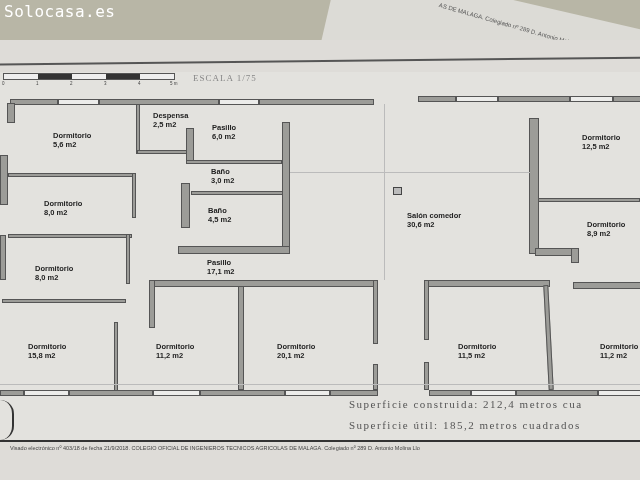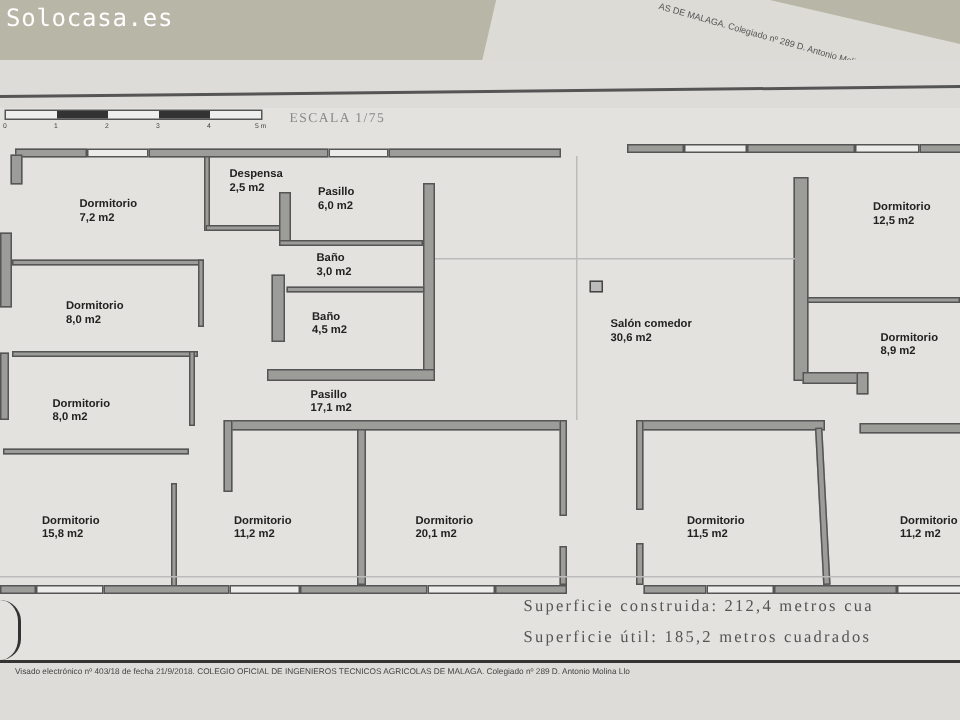--- a/index.html
+++ b/index.html
@@ -110,21 +110,21 @@
 <div class="wall" style="left:200px;top:390px;width:85px;height:6px;"></div>
 <div class="win" style="left:285px;top:390px;width:45px;height:6px;"></div>
 <div class="wall" style="left:330px;top:390px;width:48px;height:6px;"></div>
 <div class="wall" style="left:429px;top:390px;width:42px;height:6px;"></div>
 <div class="win" style="left:471px;top:390px;width:45px;height:6px;"></div>
 <div class="wall" style="left:516px;top:390px;width:82px;height:6px;"></div>
 <div class="win" style="left:598px;top:390px;width:45px;height:6px;"></div>
 
 <div class="room" style="left:53px;top:131px;">
     <div>Dormitorio</div>
-    <div>7,2 m2</div>
+    <div>5,6 m2</div>
   </div>
 <div class="room" style="left:153px;top:111px;">
     <div>Despensa</div>
     <div>2,5 m2</div>
   </div>
 <div class="room" style="left:212px;top:123px;">
     <div>Pasillo</div>
     <div>6,0 m2</div>
   </div>
 <div class="room" style="left:211px;top:167px;">

